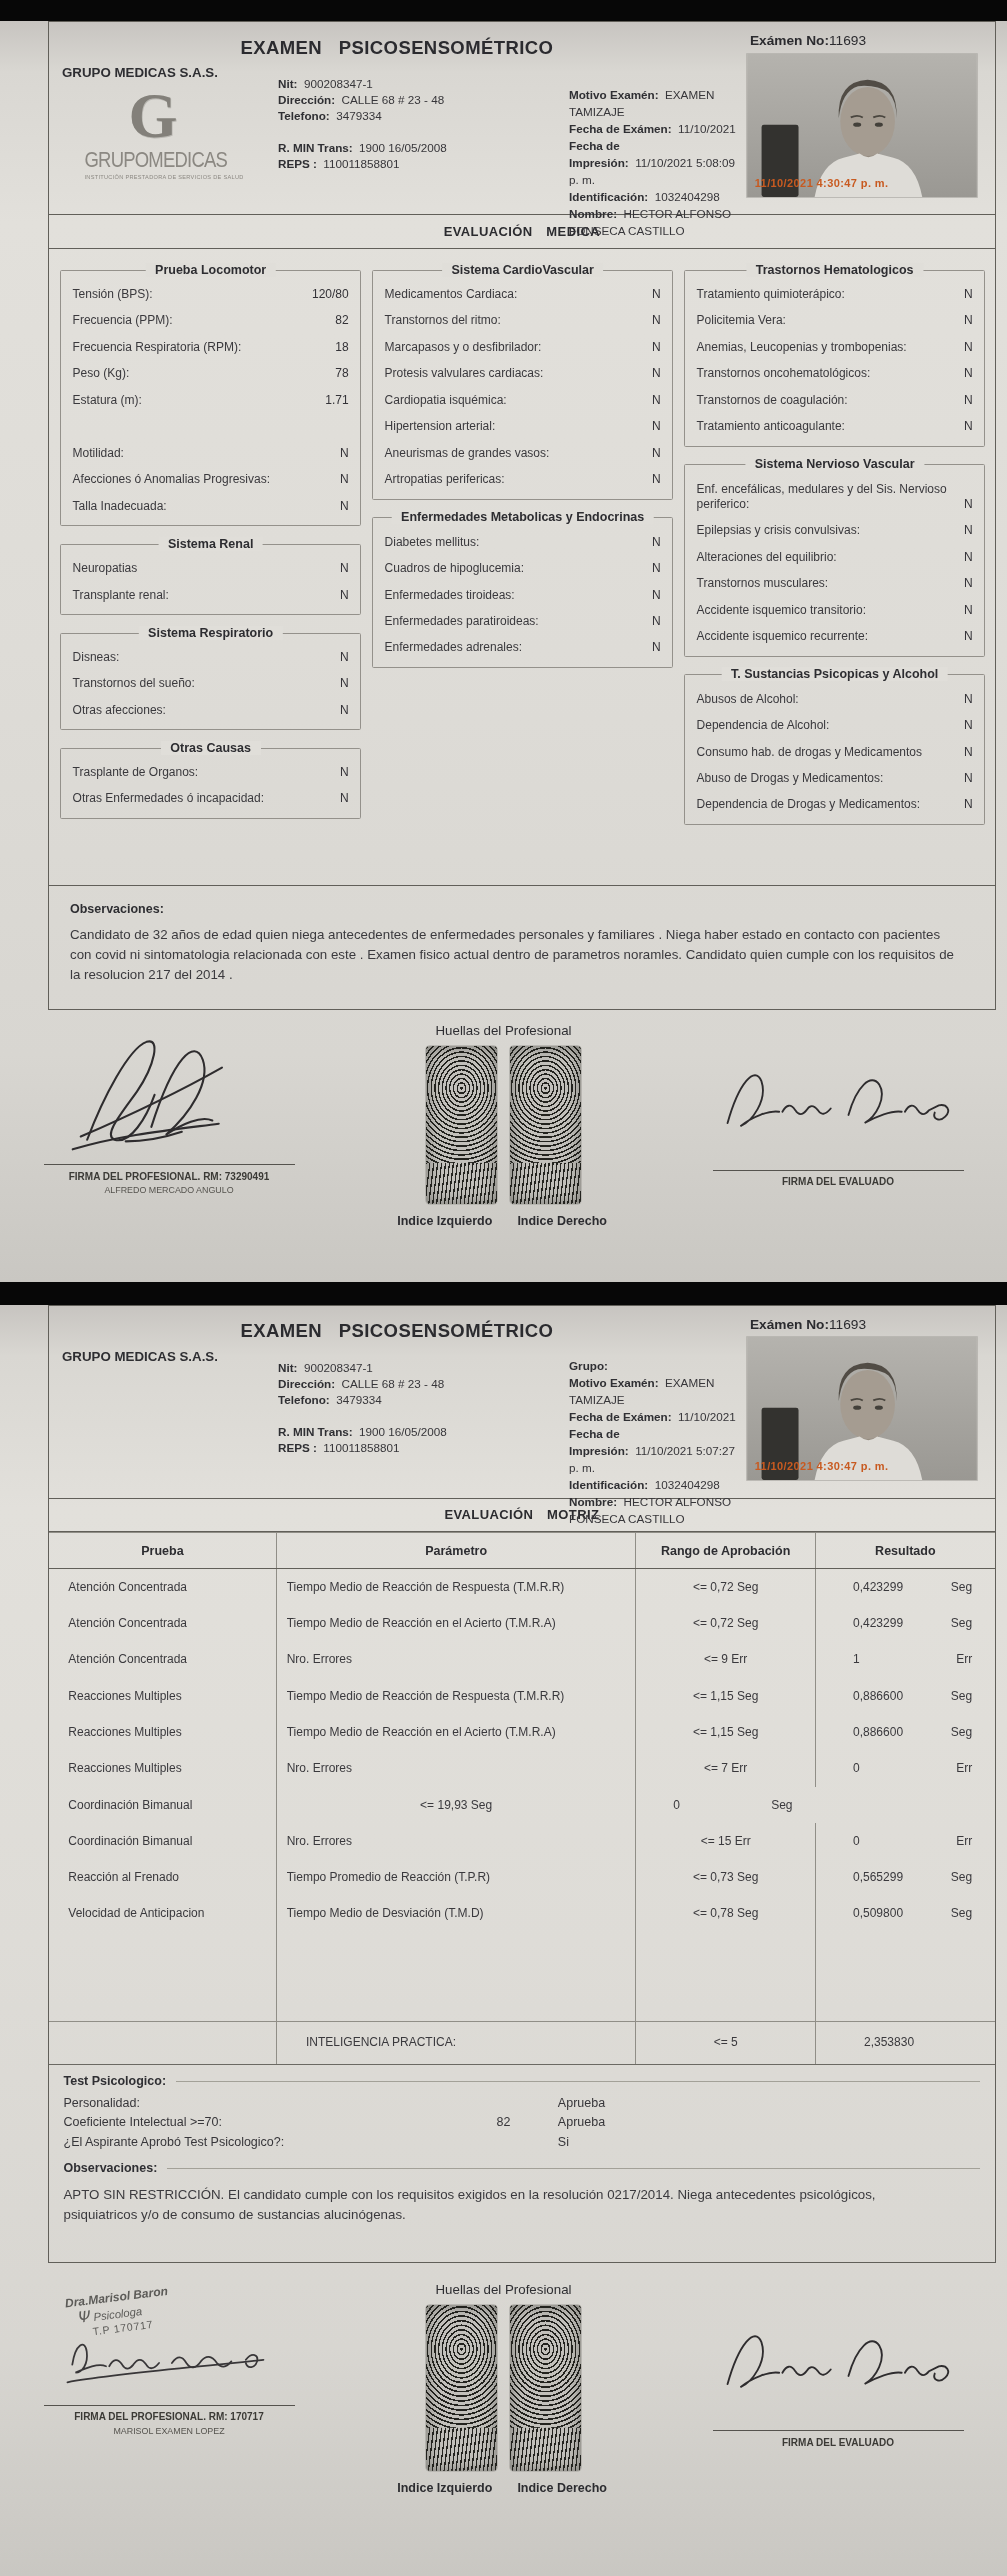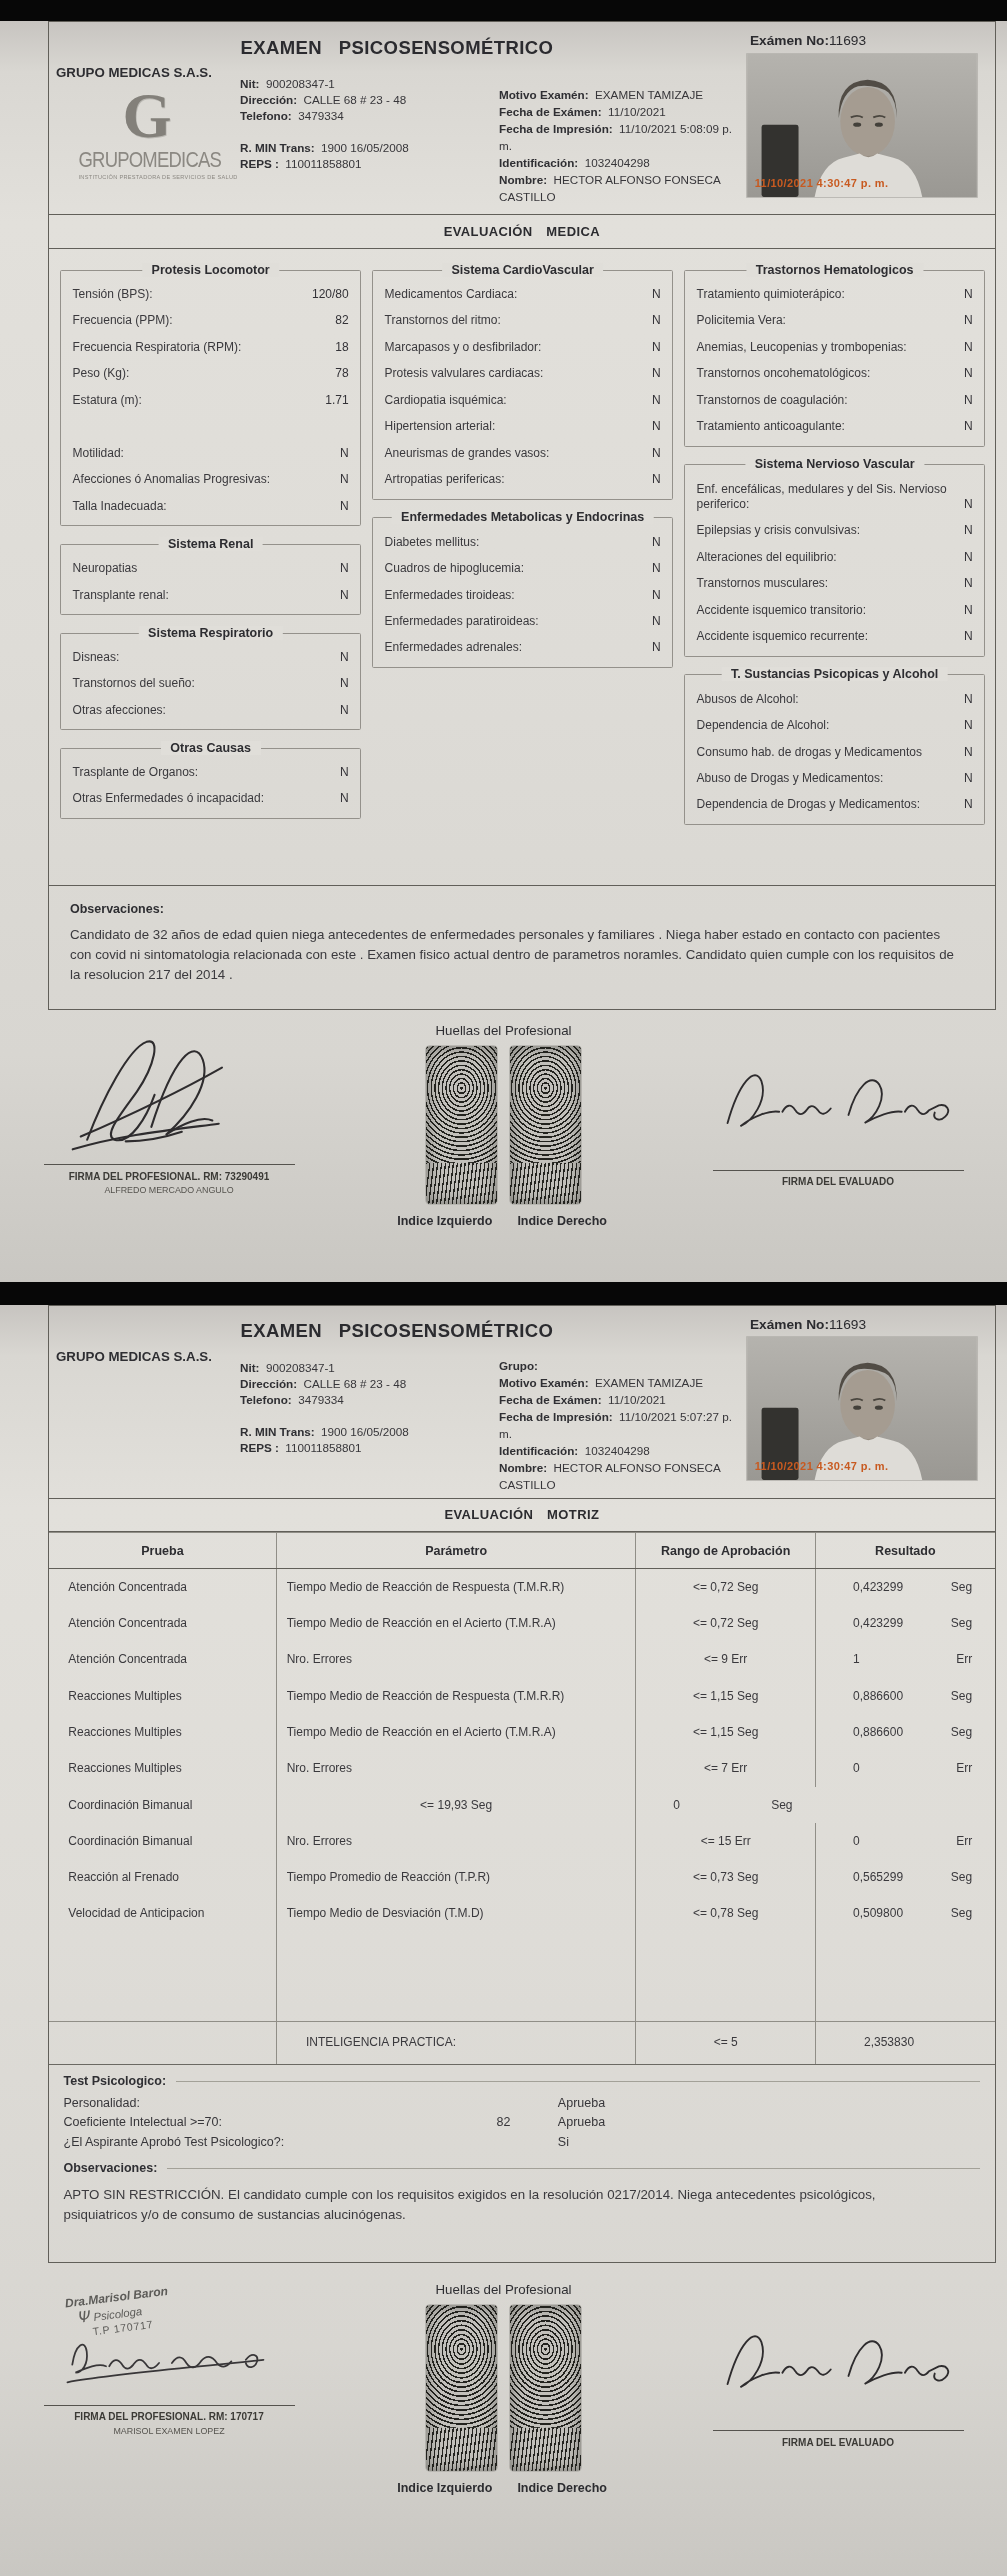--- a/index.html
+++ b/index.html
@@ -24,21 +24,21 @@
   }
   .hdr-right{position:absolute;top:11.3px;right:13px;width:235px;}
   .exam-no{font-size:13.7px;margin:0 0 5.6px 3.2px;color:#2b2b2f;}
   .exam-no .k{font-weight:bold;}
   .exam-no .v{margin-left:0;}
   .photo{position:relative;width:230px;height:143px;overflow:hidden;box-shadow:0 0 0 0.8px #b3b1ac;}
   .photo-ts{
     position:absolute;left:8px;bottom:8px;right:14px;
     font-size:11px;font-weight:bold;color:#c85a20;letter-spacing:0.4px;white-space:nowrap;
   }
-  .hdr-body{position:absolute;top:43px;left:7px;right:258px;display:flex;}
+  .hdr-body{position:absolute;top:43px;left:13px;right:258px;display:flex;gap:32px;}
   .hdr-company{width:184px;}
   .company-name{font-weight:bold;font-size:13.3px;color:#2e2e32;}
   .logo{margin:4.8px 0 0 22.5px;width:137px;text-align:center;}
   .logo-g{font-family:"Liberation Serif",serif;font-size:63px;font-weight:bold;color:#83807a;line-height:63px;text-shadow:0.8px 0.8px 0 #b9b7b2;}
   .logo-word{font-size:18.5px;color:#8b8882;letter-spacing:-0.8px;transform:scaleY(1.15);margin-top:1.6px;}
   .logo-tag{font-size:5.6px;color:#8b8882;letter-spacing:0.3px;margin-top:2.4px;white-space:nowrap;}
   .hdr-reg{width:259px;padding-top:11.3px;font-size:11.7px;line-height:16px;}
   .hdr-info{flex:1;padding-top:21px;font-size:11.7px;line-height:17px;}
   .kv{min-height:16px;}
   .kv .k{font-weight:bold;color:#2f2f33;}
@@ -215,21 +215,21 @@
           </div>
       </div>
     </div>
 
     <div class="banner">EVALUACIÓN MEDICA</div>
 
     <div class="med-wrap">
       <div class="med-col">
 
           <div class="med-box">
-            <div class="med-title">Protesis Locomotor</div>
+            <div class="med-title">Prueba Locomotor</div>
             <div>
 
                 <div class="med-row">
                   <span class="med-label">Tensión (BPS):</span>
                   <span class="med-val">120/80</span>
                 </div>
 
                 <div class="med-row">
                   <span class="med-label">Frecuencia (PPM):</span>
                   <span class="med-val">82</span>

